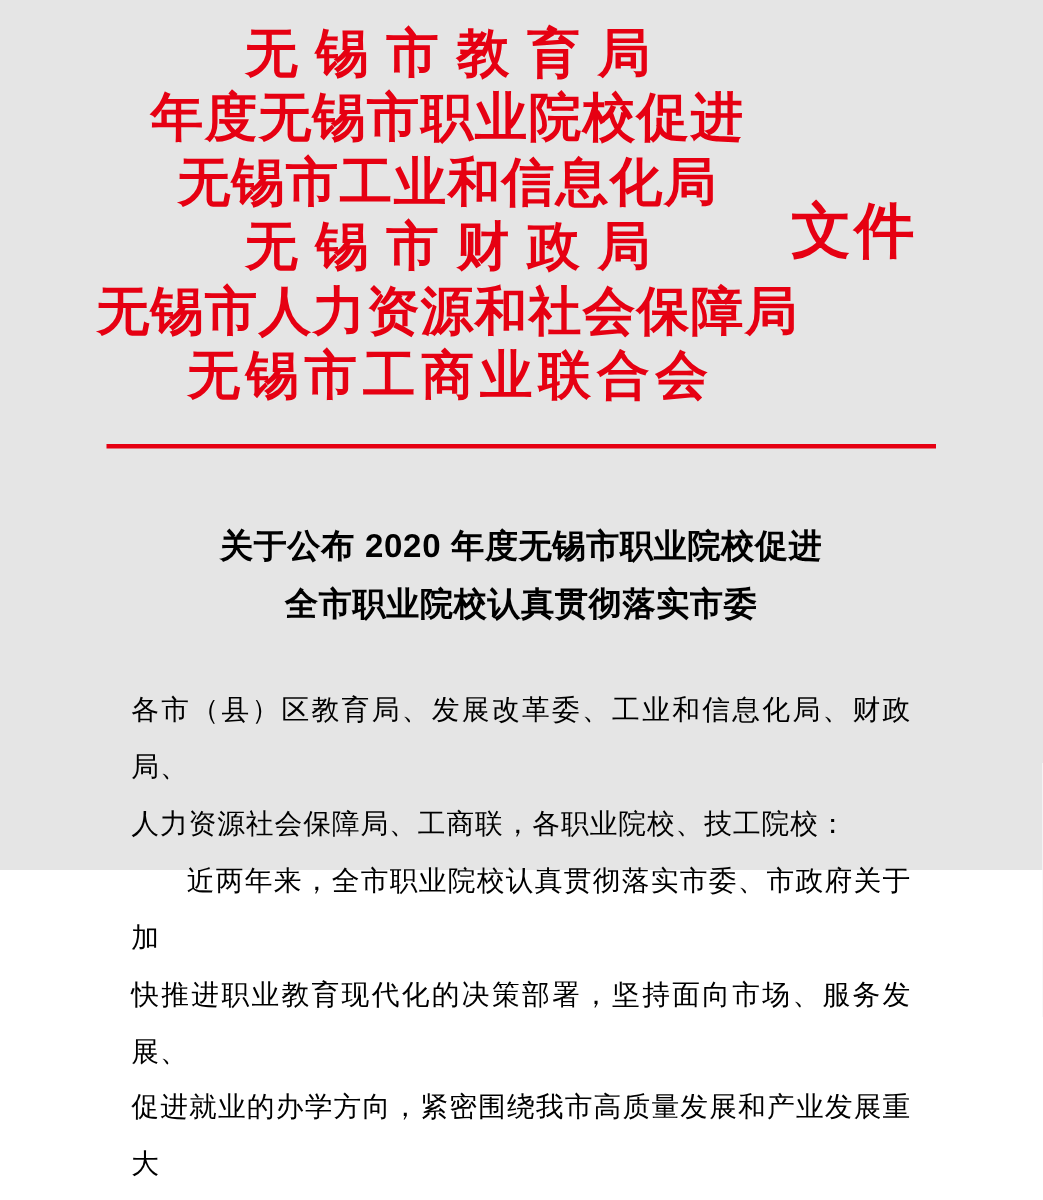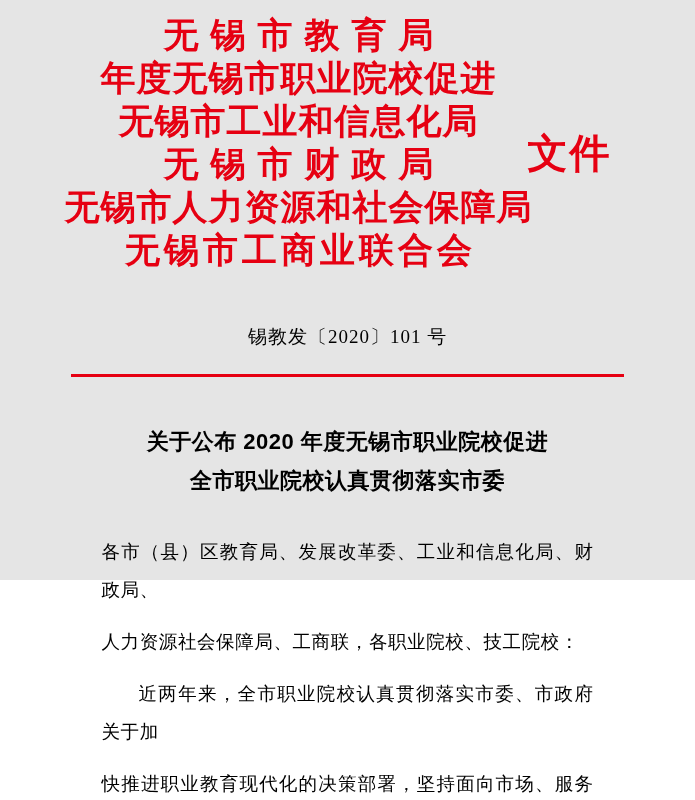--- a/index.html
+++ b/index.html
@@ -99,21 +99,21 @@
   
   .body-text {
     margin: 34px auto 0 auto;
     width: 520px;
     font-size: 18.5px;
     line-height: 2.05;
     letter-spacing: 0.6px;
     font-family: "Liberation Serif", serif;
   }
   .body-text p {
-    margin: 14px;
+    margin: 0;
     text-align: justify;
   }
   .body-text p.indent {
     text-indent: 2em;
   }
 </style>
 </head>
 <body>
 
 <div class="page">
@@ -123,21 +123,20 @@
       <div class="agency-line wide">无锡市教育局</div>
       <div class="agency-line normal">年度无锡市职业院校促进</div>
       <div class="agency-line normal">无锡市工业和信息化局</div>
       <div class="agency-line wide">无锡市财政局</div>
       <div class="agency-line normal">无锡市人力资源和社会保障局</div>
       <div class="agency-line mid">无锡市工商业联合会</div>
     </div>
     <div class="doc-word">文件</div>
   </div>
 
-  <div class="docnum">锡教发〔2020〕101 号</div>
 
   <div class="red-rule"></div>
 
   <div class="title">
     <span class="line1">关于公布 2020 年度无锡市职业院校促进</span>
     <span class="line2">全市职业院校认真贯彻落实市委</span>
   </div>
 
   <div class="body-text">
     <p>各市（县）区教育局、发展改革委、工业和信息化局、财政局、</p>

